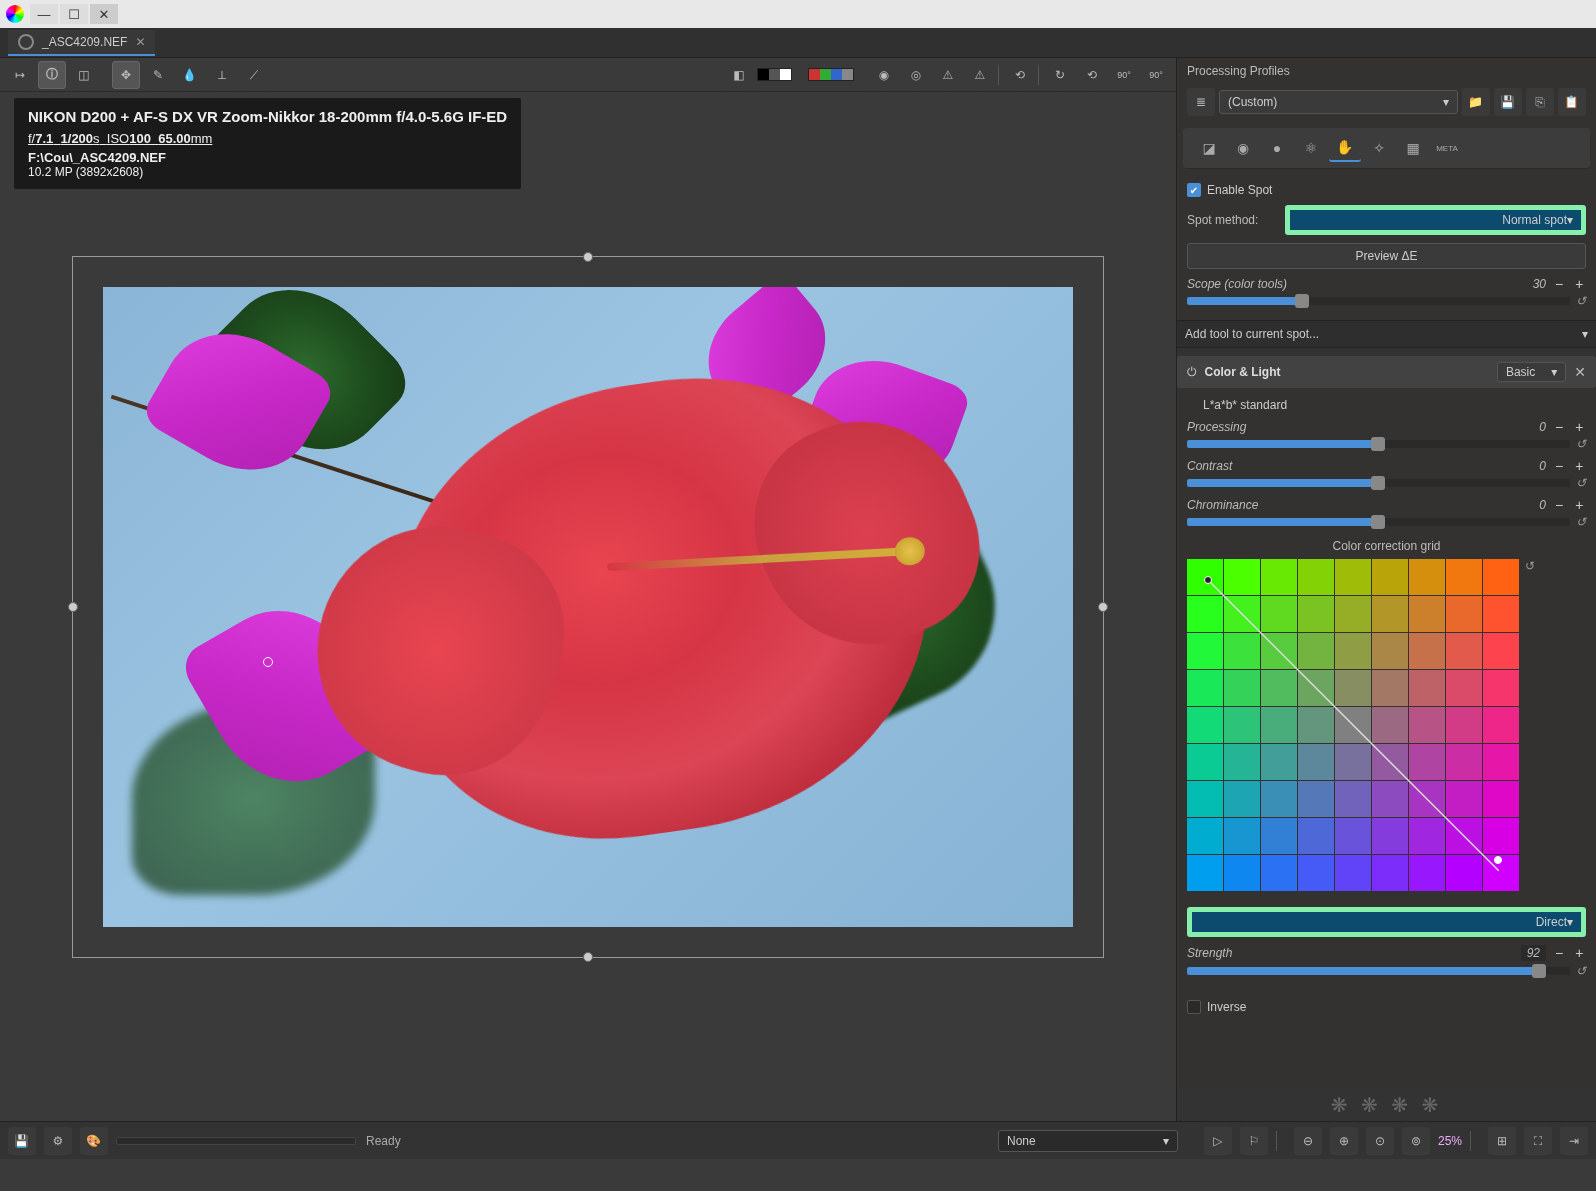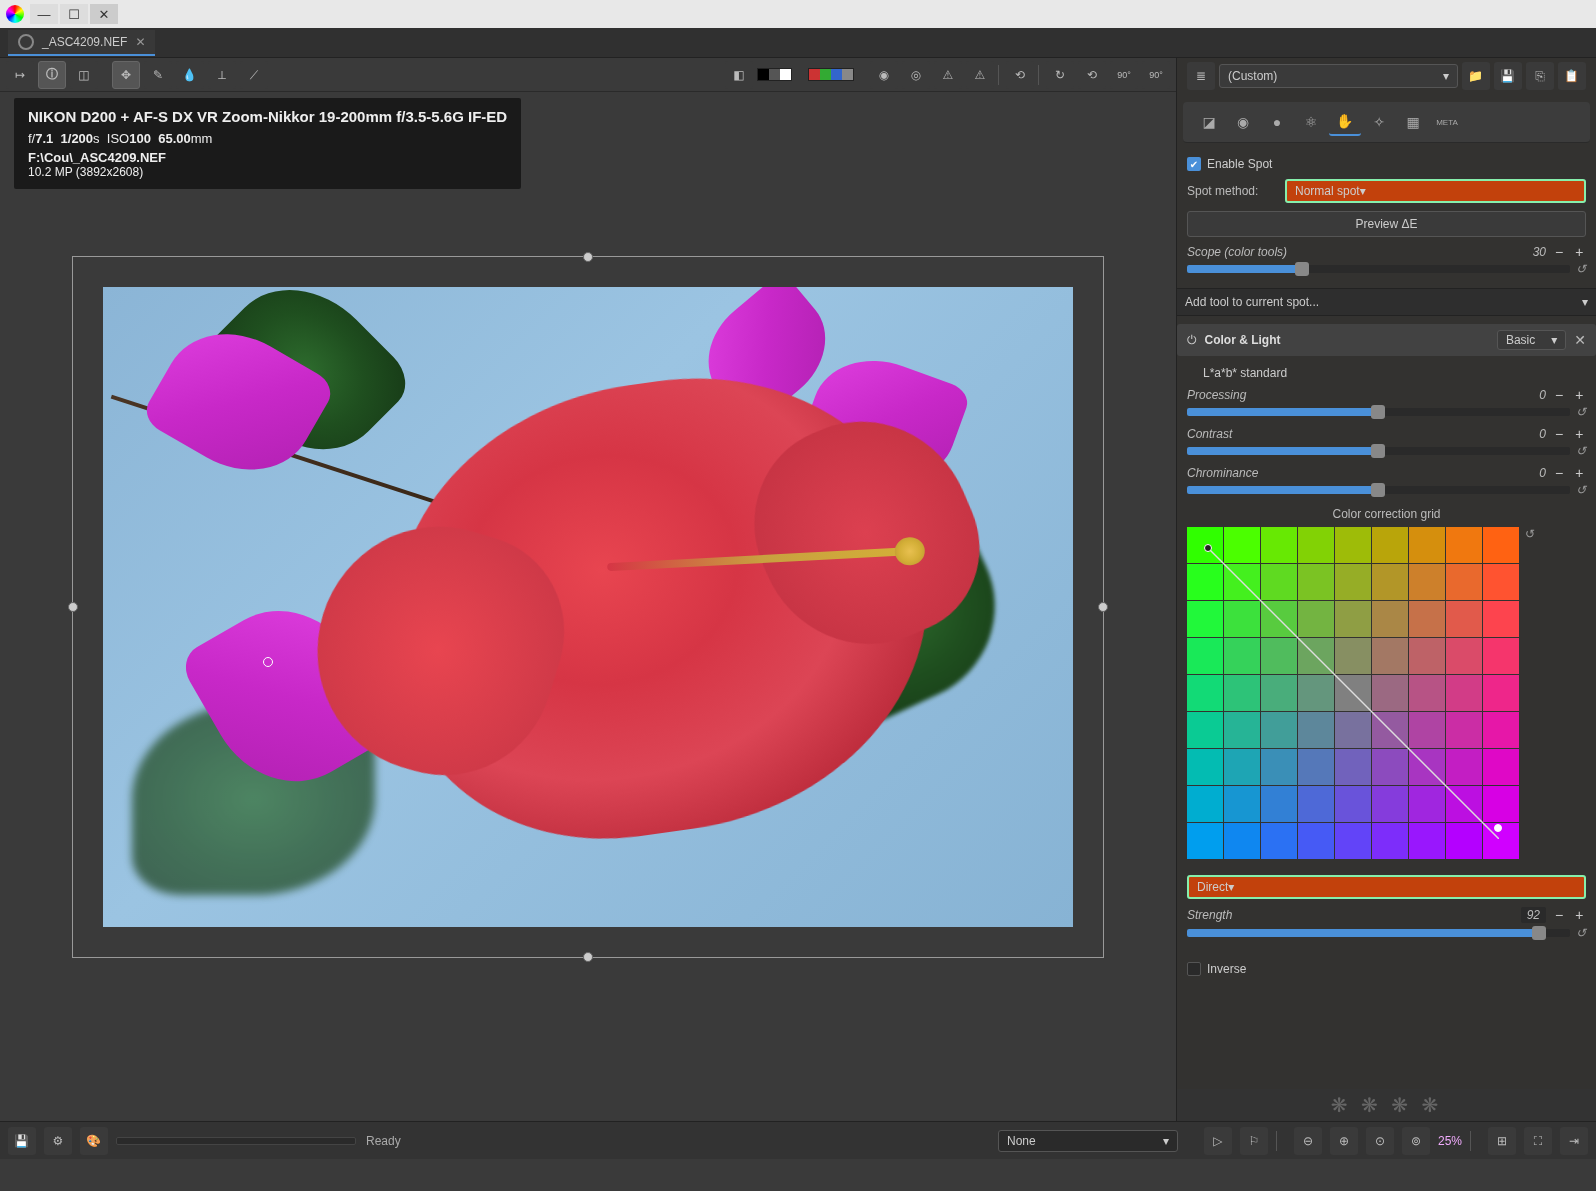--- a/index.html
+++ b/index.html
@@ -16,21 +16,21 @@
 .main { display:flex; height:1063px; }
 .left { flex:1; display:flex; flex-direction:column; background:#3a3a3a; }
 .toolbar { height:34px; background:#3a3a3a; display:flex; align-items:center; padding:0 6px; gap:4px; border-bottom:1px solid #2a2a2a; }
 .tbtn { width:28px; height:28px; display:flex; align-items:center; justify-content:center; background:#3a3a3a; border:1px solid transparent; border-radius:3px; color:#bbb; cursor:pointer; }
 .tbtn.active { background:#555; border-color:#666; }
 .spacer { flex:1; }
 .colorswatch { display:flex; gap:0; border:1px solid #222; }
 .sw { width:11px; height:11px; }
 .infobox { position:absolute; top:98px; left:14px; background:#1a1a1a; padding:10px 14px; color:#eee; font-size:13px; z-index:5; border-radius:2px; }
 .infobox .line1 { font-weight:bold; font-size:15px; margin-bottom:6px; }
-.infobox .line2 { font-size:13px; margin-bottom:4px; }
+.infobox .line2 { font-size:13px; margin-bottom:4px;text-decoration:underline; }
 .infobox .line2 b { font-weight:bold; }
 .infobox .line3 { font-size:13px; }
 .infobox .line4 { font-size:12px; }
 .canvas-area { flex:1; position:relative; display:flex; align-items:center; justify-content:center; background:#3a3a3a; padding:20px; }
 .crop-frame { position:relative; border:1px solid #999; }
 .image { width:970px; height:640px; background:linear-gradient(135deg,#8BB5D6 0%,#9BC4E2 40%,#87B3D4 100%); position:relative; overflow:hidden; margin:30px; }
 .flower { position:absolute; left:30%; top:15%; width:55%; height:70%; background:radial-gradient(ellipse at 40% 40%, #E84550 0%, #D63545 30%, #DC4555 55%, #B82838 80%); border-radius:50% 45% 50% 40%; transform:rotate(-8deg); filter:blur(0.5px); }
 .flower::before { content:''; position:absolute; left:-15%; top:25%; width:45%; height:55%; background:radial-gradient(ellipse,#E84550,#C73545); border-radius:50% 40% 45% 50%; transform:rotate(25deg); }
 .flower::after { content:''; position:absolute; right:-10%; top:15%; width:40%; height:50%; background:radial-gradient(ellipse,#DC4050,#C03040); border-radius:45% 50% 40% 50%; transform:rotate(-15deg); }
 .stamen { position:absolute; left:52%; top:42%; width:32%; height:8px; background:linear-gradient(90deg,#D63545,#C8A040,#D4AF37); border-radius:4px; transform:rotate(-3deg); z-index:2; }
@@ -57,21 +57,21 @@
 .pp-select { flex:1; background:#3a3a3a; border:1px solid #555; padding:4px 8px; color:#ccc; display:flex; justify-content:space-between; border-radius:3px; }
 .tool-tabs { display:flex; gap:2px; padding:6px 10px; border-bottom:1px solid #2a2a2a; margin:4px 6px; background:#3c3c3c; border-radius:4px; }
 .tool-tab { width:32px; height:28px; display:flex; align-items:center; justify-content:center; color:#aaa; border-radius:3px; cursor:pointer; font-size:14px; }
 .tool-tab.active { border-bottom:2px solid #4a90d9; color:#ddd; }
 .panel-body { flex:1; overflow-y:auto; padding:6px 10px; }
 .chk-row { display:flex; align-items:center; gap:6px; padding:4px 0; }
 .chk { width:14px; height:14px; background:#4a90d9; display:flex; align-items:center; justify-content:center; color:#fff; font-size:10px; border-radius:2px; }
 .chk.off { background:#2a2a2a; border:1px solid #555; }
 .field-row { display:flex; align-items:center; gap:8px; padding:4px 0; font-size:12px; }
 .field-row label { min-width:90px; color:#bbb; }
-.select { flex:1; background:#c2410c; border:2px solid #86efac; padding:3px 8px; border-radius:3px; display:flex; justify-content:flex-start; }
+.select { flex:1; background:#0c4a6e; border:5px solid #86efac; padding:3px 8px; border-radius:3px; display:flex; justify-content:flex-end; }
 .wide-btn { background:#3a3a3a; border:1px solid #555; padding:5px; text-align:center; border-radius:3px; margin:4px 0; cursor:pointer; }
 .slider-row { padding:4px 0;font-style:italic; }
 .slider-head { display:flex; justify-content:space-between; align-items:center; font-size:12px; color:#bbb; margin-bottom:3px; }
 .slider-head .val { display:flex; align-items:center; gap:6px; }
 .pm { width:14px; height:14px; display:flex; align-items:center; justify-content:center; color:#ccc; cursor:pointer; font-size:14px; }
 .slider-track { height:8px; background:#2a2a2a; border-radius:2px; position:relative; }
 .slider-fill { position:absolute; left:0; top:0; height:100%; background:#4a90d9; border-radius:2px; }
 .slider-thumb { position:absolute; top:-3px; width:14px; height:14px; background:#888; border-radius:3px; }
 .slider-wrap { display:flex; align-items:center; gap:6px; }
 .slider-wrap .slider-track { flex:1; }
@@ -155,21 +155,21 @@
       <div style="width:4px;border-left:1px solid #555;height:20px"></div>
       <div class="tbtn">⟲</div>
       <div style="width:4px;border-left:1px solid #555;height:20px"></div>
       <div class="tbtn">↻</div>
       <div class="tbtn">⟲</div>
       <div class="tbtn" style="font-size:9px">90°</div>
       <div class="tbtn" style="font-size:9px">90°</div>
     </div>
 
     <div class="infobox">
-      <div class="line1">NIKON D200 + AF-S DX VR Zoom-Nikkor 19-200mm f/3.5-5.6G IF-ED</div>
+      <div class="line1">NIKON D200 + AF-S DX VR Zoom-Nikkor 18-200mm f/4.0-5.6G IF-ED</div>
       <div class="line2">
         <span>f/</span><b>7.1</b>&nbsp;&nbsp;<b>1/200</b><span>s</span>&nbsp;&nbsp;<span>ISO</span><b>100</b>&nbsp;&nbsp;<b>65.00</b><span>mm</span>
       </div>
       <div class="line3"><b>F:\Cou\_ASC4209.NEF</b></div>
       <div class="line4">10.2 MP (3892x2608)</div>
     </div>
 
     <div class="canvas-area">
       <div class="crop-frame">
         <div class="image">
@@ -187,20 +187,21 @@
         </div>
         <div class="handle h-top"></div>
         <div class="handle h-bot"></div>
         <div class="handle h-left"></div>
         <div class="handle h-right"></div>
       </div>
     </div>
   </div>
 
   <div class="right">
+    <div class="pp-header">Processing Profiles</div>
     <div class="pp-row">
       <div class="tbtn">≣</div>
       <div class="pp-select">
         <span>(Custom)</span>
         <span>▾</span>
       </div>
       <div class="tbtn">📁</div>
       <div class="tbtn">💾</div>
       <div class="tbtn">⎘</div>
       <div class="tbtn">📋</div>

